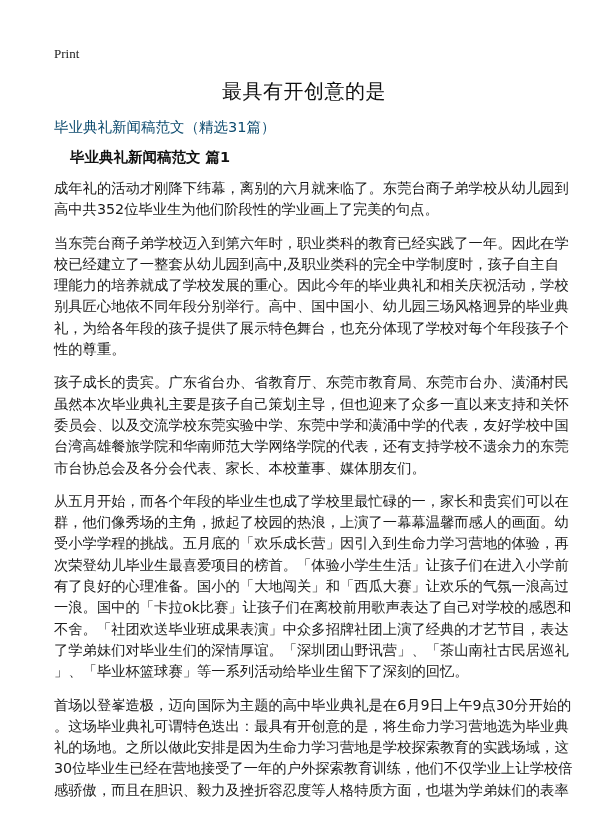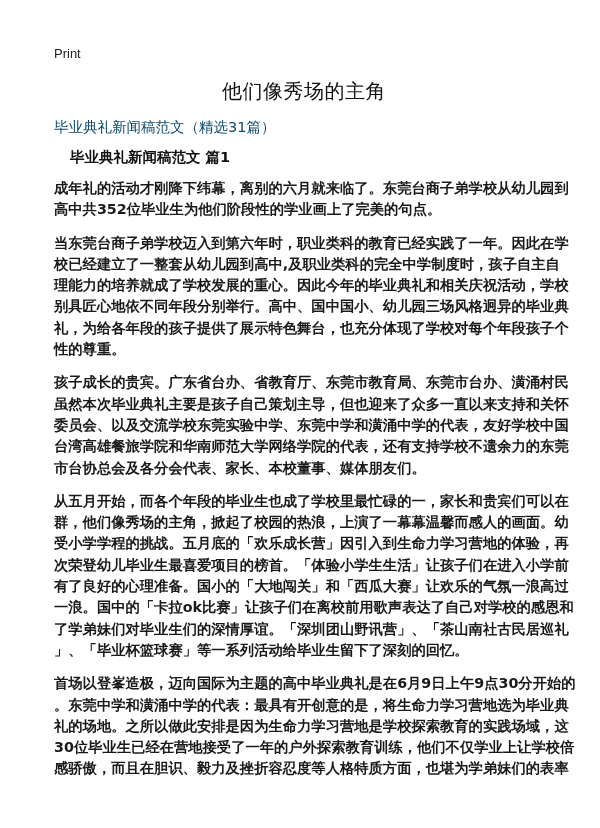--- a/index.html
+++ b/index.html
@@ -1,31 +1,31 @@
 <!DOCTYPE html>
 <html><head>
   <meta charset="utf-8">
   <style>
     html, body { margin: 0; padding: 0; background: #ffffff; }
     body { width: 600px; height: 828px; overflow: hidden; position: relative; color: #111; font-family: "DejaVu Sans", sans-serif; }
     .page { position: absolute; left: 54px; top: 0; width: 500px; }
-    .print { position: absolute; left: 0; top: 46px; font-family: Liberation Sans, sans-serif; font-size: 13px; color: #222; }
+    .print { position: absolute; left: 0; top: 46px; font-family: Liberation Serif, serif; font-size: 13px; color: #222; }
     .title { position: absolute; left: 0; width: 500px; top: 78px; text-align: center; font-size: 20px; color: #111; letter-spacing: 0.5px; }
     .subtitle { position: absolute; left: 0; top: 118px; font-size: 14.5px; color: #0c4a6e; }
     .section-heading { position: absolute; left: 16px; top: 148px; font-size: 14.5px; font-weight: bold; color: #111; }
     .paras { position: absolute; left: 0; top: 178px; width: 492px; }
     .para { font-size: 14.3px; line-height: 21.3px; margin: 0 0 12px 0; color: #1a1a1a; text-align: justify; word-break: break-all; }
-    .para .ln { display: block; white-space: nowrap; font-weight: bold; }
+    .para .ln { display: block; white-space: nowrap; }
   </style>
 </head>
 <body>
 
 <div class="page">
   <div class="print">Print</div>
-  <div class="title">他们像秀场的主角</div>
+  <div class="title">最具有开创意的是</div>
   <div class="subtitle">毕业典礼新闻稿范文（精选31篇）</div>
   <div class="section-heading">毕业典礼新闻稿范文 篇1</div>
   <div class="paras" id="paras">
       <p class="para">
         <span class="ln">成年礼的活动才刚降下纬幕，离别的六月就来临了。东莞台商子弟学校从幼儿园到</span>
         <span class="ln">高中共352位毕业生为他们阶段性的学业画上了完美的句点。</span>
       </p>
       <p class="para">
         <span class="ln">当东莞台商子弟学校迈入到第六年时，职业类科的教育已经实践了一年。因此在学</span>
         <span class="ln">校已经建立了一整套从幼儿园到高中,及职业类科的完全中学制度时，孩子自主自</span>
@@ -41,24 +41,25 @@
         <span class="ln">台湾高雄餐旅学院和华南师范大学网络学院的代表，还有支持学校不遗余力的东莞</span>
         <span class="ln">市台协总会及各分会代表、家长、本校董事、媒体朋友们。</span>
       </p>
       <p class="para">
         <span class="ln">从五月开始，而各个年段的毕业生也成了学校里最忙碌的一，家长和贵宾们可以在</span>
         <span class="ln">群，他们像秀场的主角，掀起了校园的热浪，上演了一幕幕温馨而感人的画面。幼</span>
         <span class="ln">受小学学程的挑战。五月底的「欢乐成长营」因引入到生命力学习营地的体验，再</span>
         <span class="ln">次荣登幼儿毕业生最喜爱项目的榜首。「体验小学生生活」让孩子们在进入小学前</span>
         <span class="ln">有了良好的心理准备。国小的「大地闯关」和「西瓜大赛」让欢乐的气氛一浪高过</span>
         <span class="ln">一浪。国中的「卡拉ok比赛」让孩子们在离校前用歌声表达了自己对学校的感恩和</span>
+        <span class="ln">不舍。「社团欢送毕业班成果表演」中众多招牌社团上演了经典的才艺节目，表达</span>
         <span class="ln">了学弟妹们对毕业生们的深情厚谊。「深圳团山野讯营」、「茶山南社古民居巡礼</span>
         <span class="ln">」、「毕业杯篮球赛」等一系列活动给毕业生留下了深刻的回忆。</span>
       </p>
       <p class="para">
         <span class="ln">首场以登峯造极，迈向国际为主题的高中毕业典礼是在6月9日上午9点30分开始的</span>
-        <span class="ln">。东莞中学和潢涌中学的代表：最具有开创意的是，将生命力学习营地选为毕业典</span>
+        <span class="ln">。这场毕业典礼可谓特色迭出：最具有开创意的是，将生命力学习营地选为毕业典</span>
         <span class="ln">礼的场地。之所以做此安排是因为生命力学习营地是学校探索教育的实践场域，这</span>
         <span class="ln">30位毕业生已经在营地接受了一年的户外探索教育训练，他们不仅学业上让学校倍</span>
         <span class="ln">感骄傲，而且在胆识、毅力及挫折容忍度等人格特质方面，也堪为学弟妹们的表率</span>
       </p>
     </div>
 </div>
 
 </body></html>

